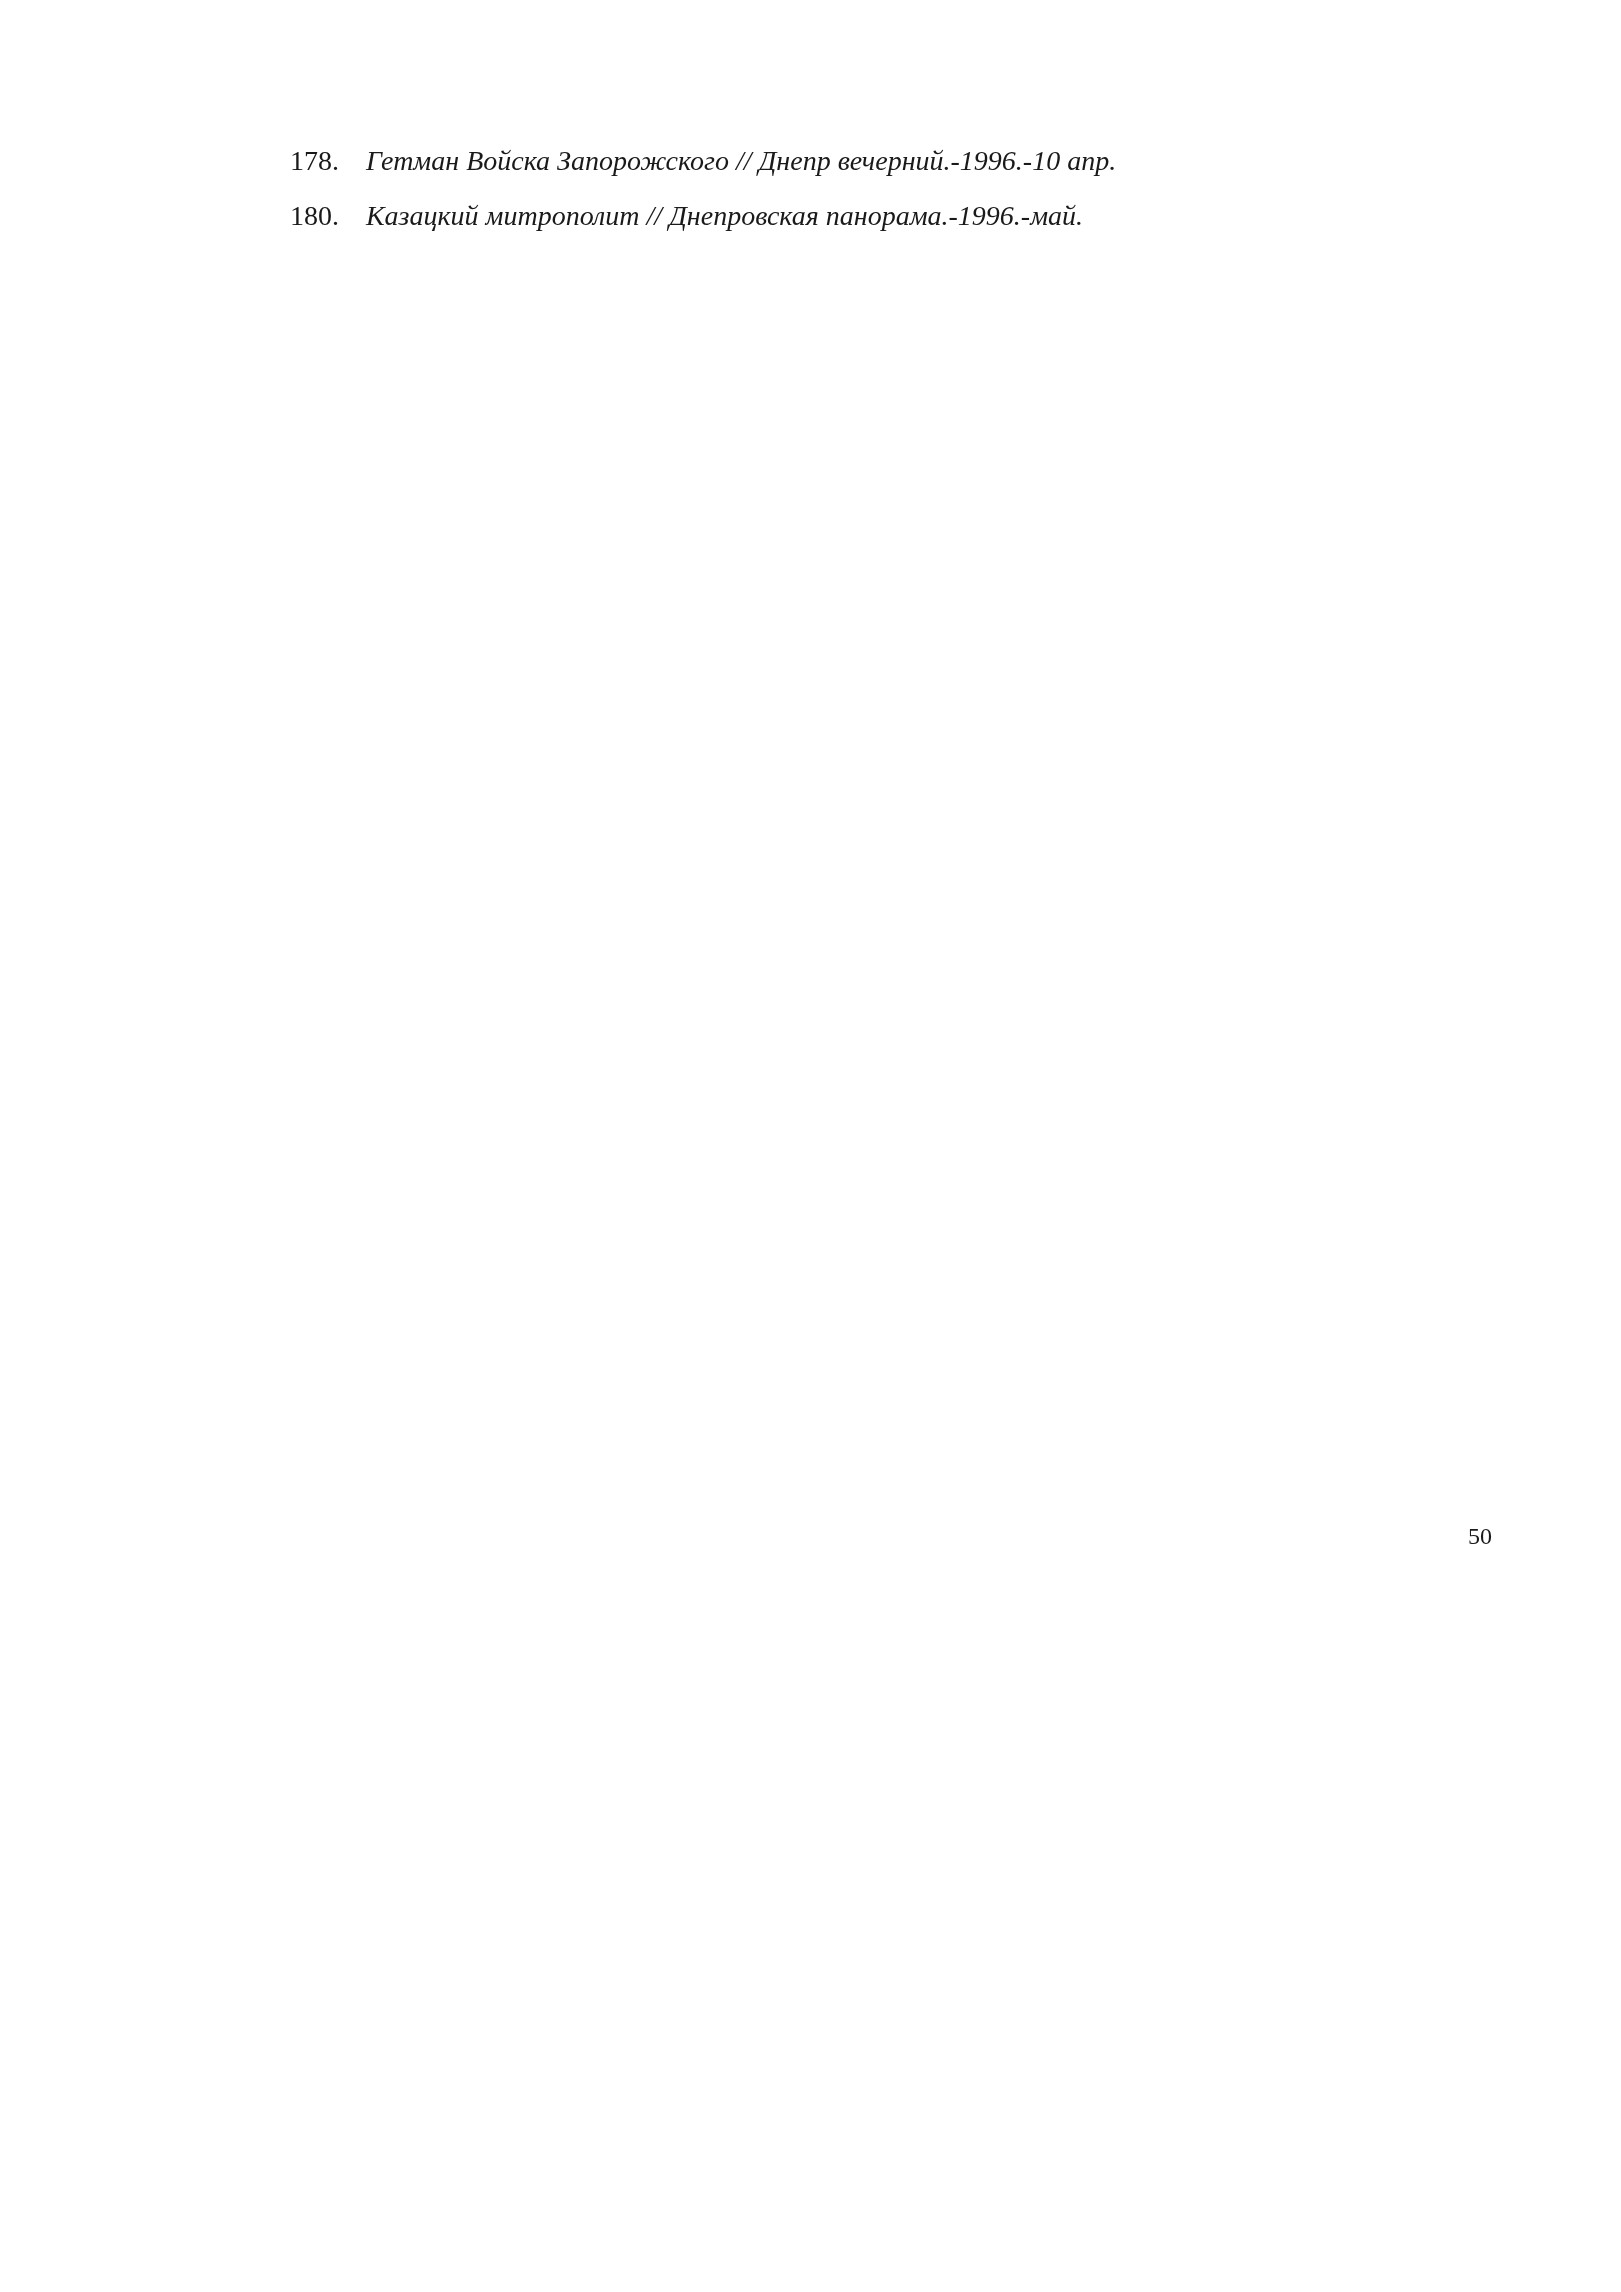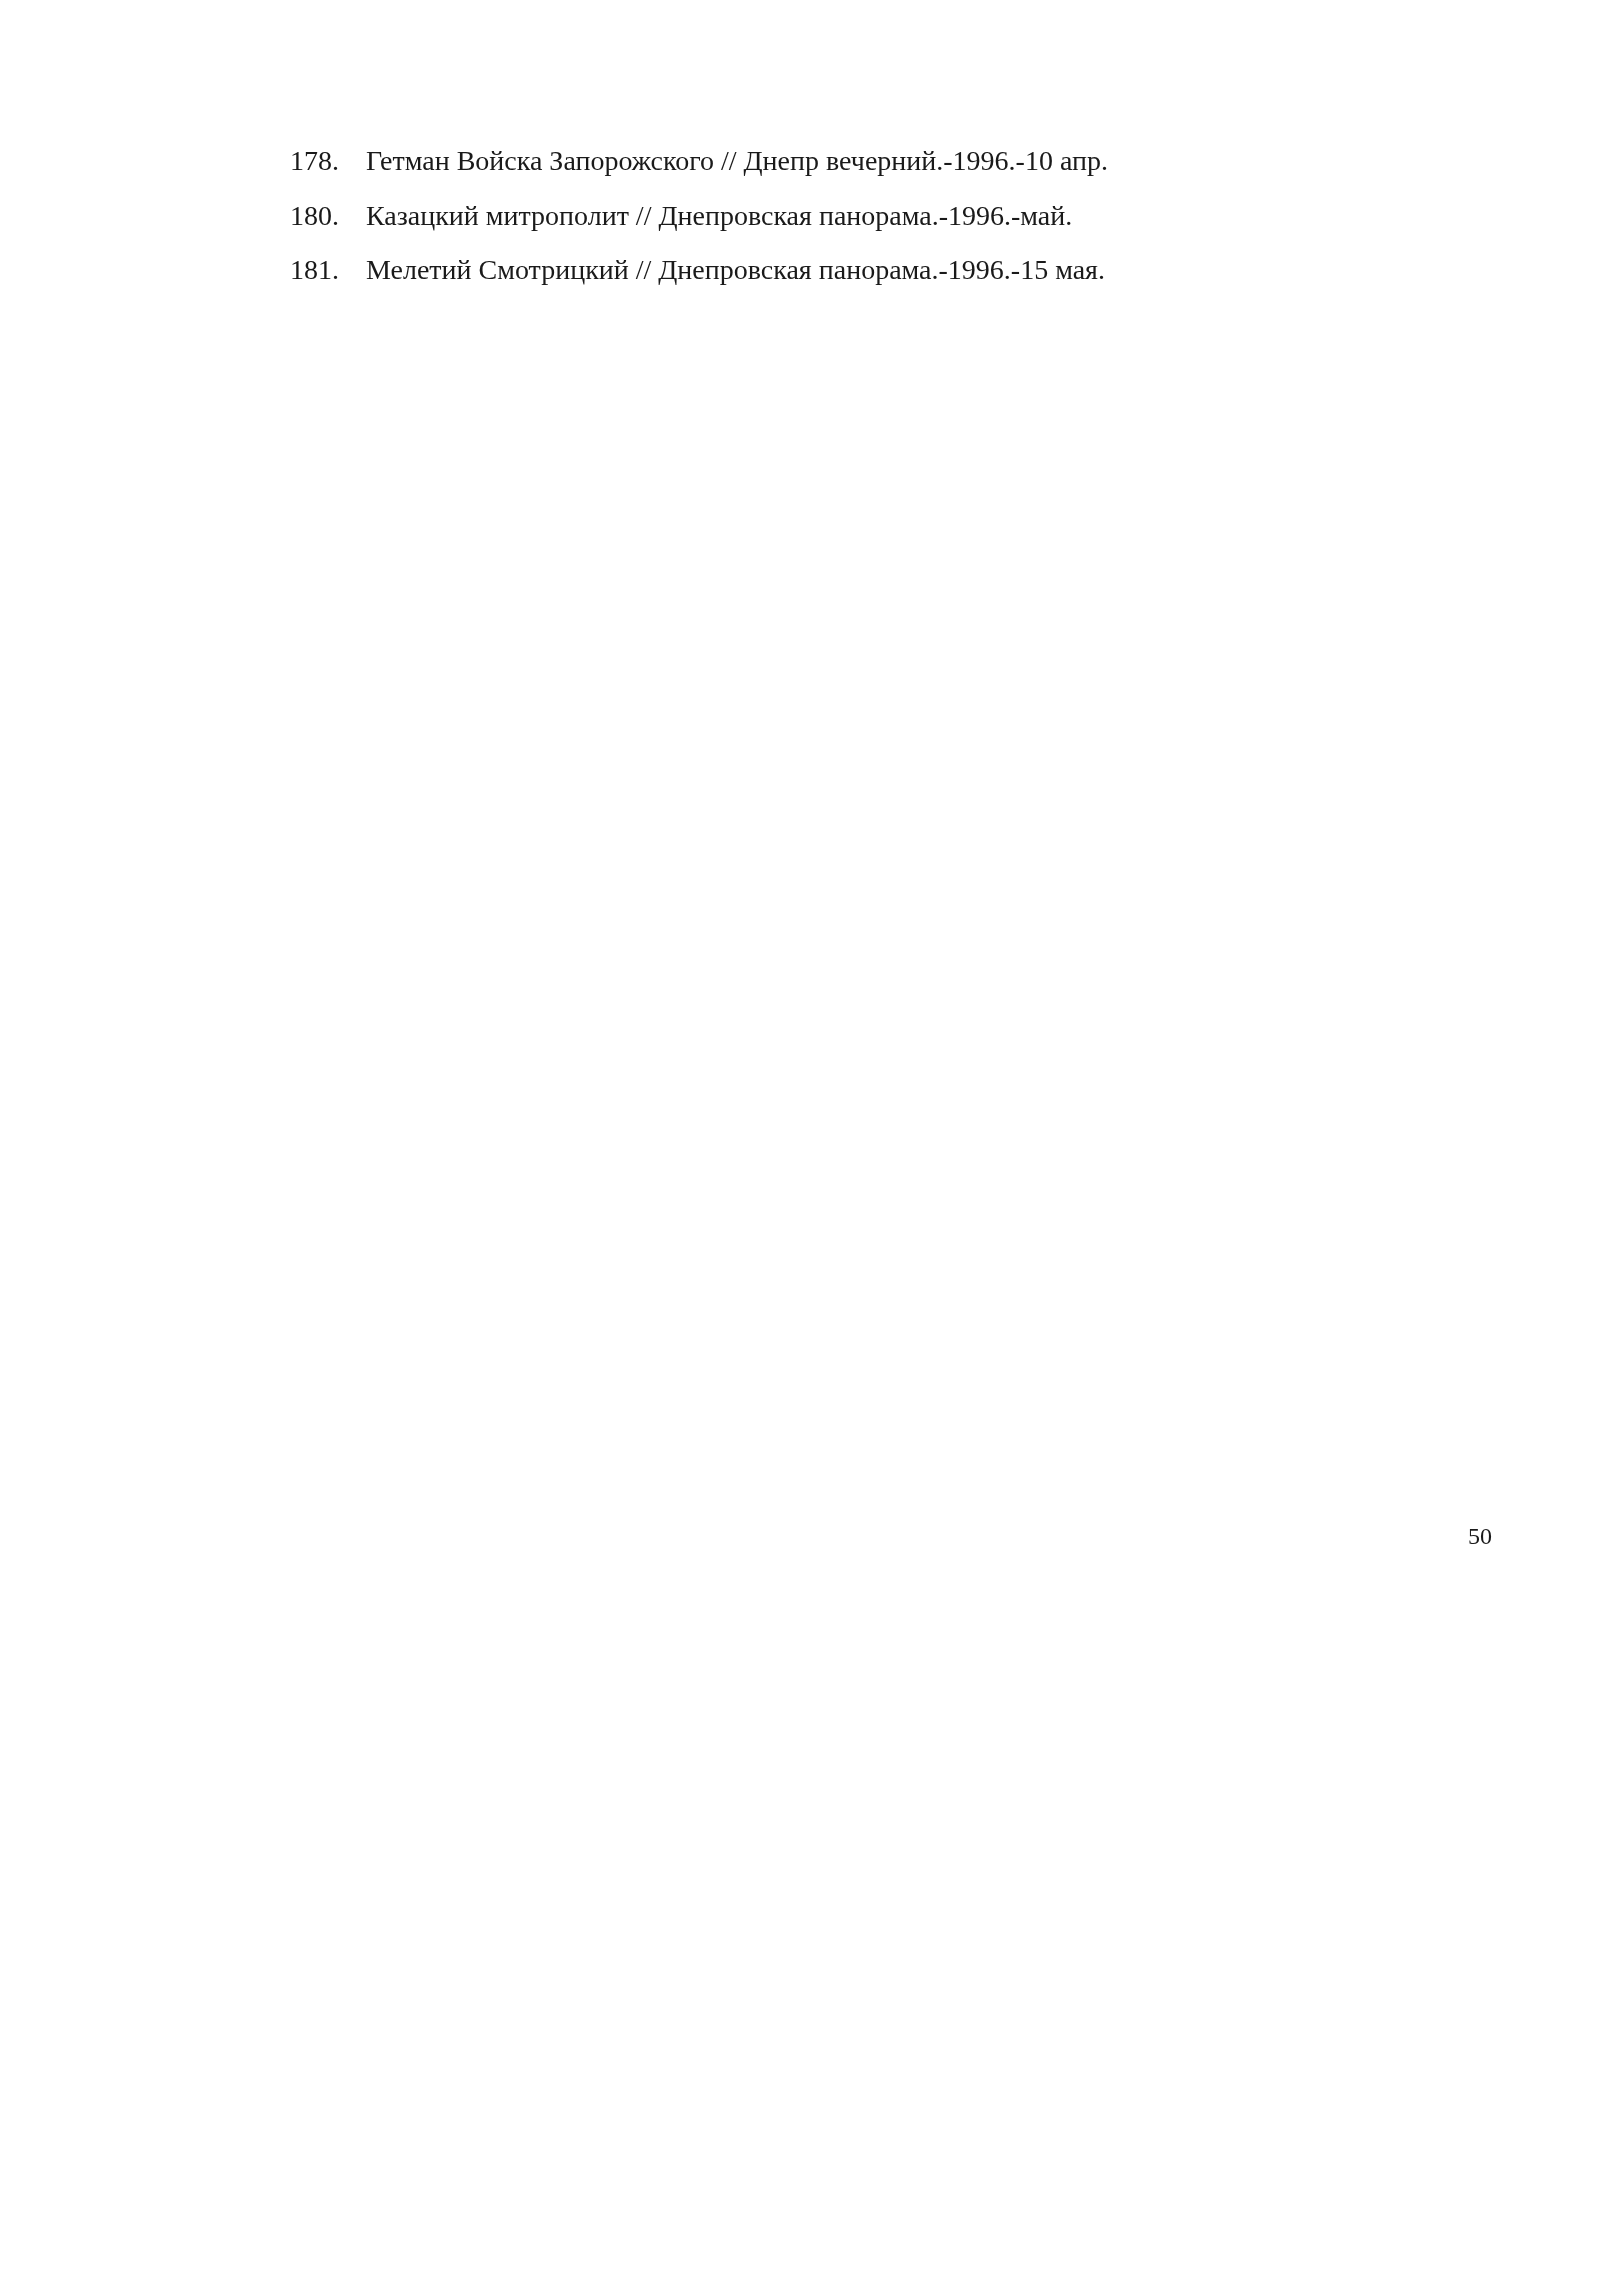--- a/index.html
+++ b/index.html
@@ -33,20 +33,21 @@
     margin-bottom: 26.5px;
     white-space: nowrap;
   }
   .entry-number {
     width: 76px;
     flex: 0 0 76px;
     text-align: left;
   }
   .entry-text {
     flex: 1 1 auto;
+    font-style: italic;
   }
   .page-number {
     position: absolute;
     right: 129px;
     bottom: 147px;
     font-size: 24px;
     line-height: 1;
     color: #1a1a1a;
   }
 </style>
@@ -61,24 +62,20 @@
       <span class="entry-number">178.</span>
       <span class="entry-text">Гетман Войска Запорожского // Днепр вечерний.-1996.-10 апр.</span>
     </div>
 
 
     <div class="entry">
       <span class="entry-number">180.</span>
       <span class="entry-text">Казацкий митрополит // Днепровская панорама.-1996.-май.</span>
     </div>
 
-    <div class="entry">
-      <span class="entry-number">181.</span>
-      <span class="entry-text">Мелетий Смотрицкий // Днепровская панорама.-1996.-15 мая.</span>
-    </div>
 
 
   </div>
 
   <div class="page-number">50</div>
 
 </div>
 
 
 </body></html>

